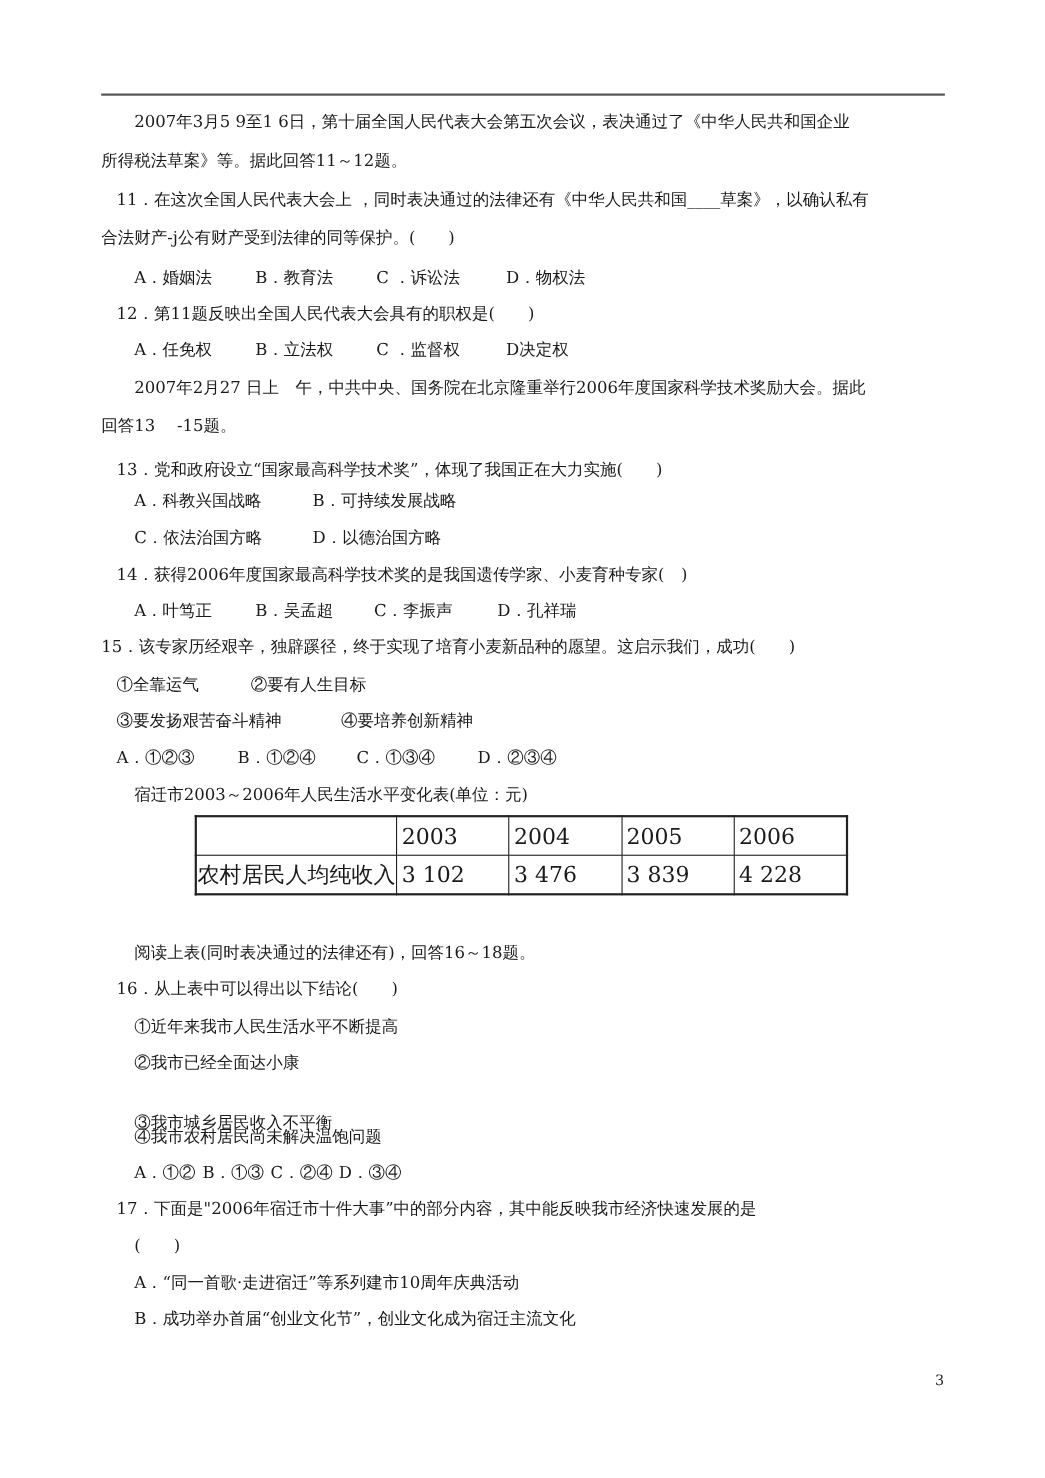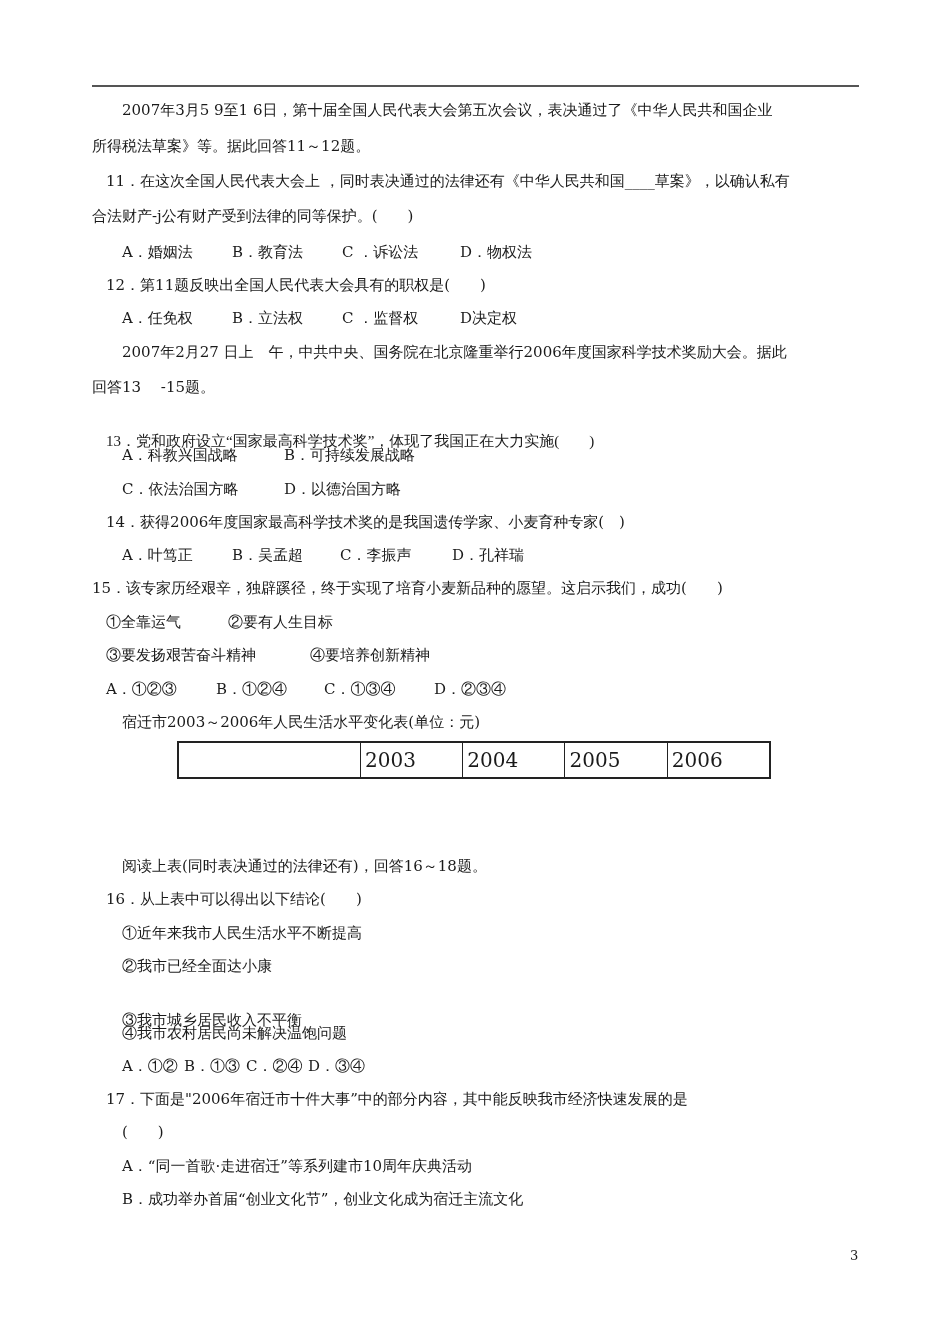--- a/index.html
+++ b/index.html
@@ -30,21 +30,21 @@
 </div>
 
 <div class="line" style="left:106px;top:275px;">12．第11题反映出全国人民代表大会具有的职权是(　　)</div>
 <div class="line opts" style="left:122px;top:308px;">
   <span style="width:110px">A．任免权</span><span style="width:110px">B．立法权</span><span style="width:118px">C ．监督权</span><span>D决定权</span>
 </div>
 
 <div class="line" style="left:122px;top:342px;">2007年2月27 日上　午，中共中央、国务院在北京隆重举行2006年度国家科学技术奖励大会。据此</div>
 <div class="line" style="left:92px;top:377px;">回答13　 -15题。</div>
 
-<div class="line" style="left:106px;top:431px;font-family:Liberation Serif, serif;">13．党和政府设立“国家最高科学技术奖”，体现了我国正在大力实施(　　)</div>
+<div class="line" style="left:106px;top:417px;">13．党和政府设立“国家最高科学技术奖”，体现了我国正在大力实施(　　)</div>
 <div class="line opts" style="left:122px;top:445px;">
   <span style="width:162px">A．科教兴国战略</span><span>B．可持续发展战略</span>
 </div>
 <div class="line opts" style="left:122px;top:479px;">
   <span style="width:162px">C．依法治国方略</span><span>D．以德治国方略</span>
 </div>
 
 <div class="line" style="left:106px;top:512px;">14．获得2006年度国家最高科学技术奖的是我国遗传学家、小麦育种专家(　)</div>
 <div class="line opts" style="left:122px;top:545px;">
   <span style="width:110px">A．叶笃正</span><span style="width:108px">B．吴孟超</span><span style="width:112px">C．李振声</span><span>D．孔祥瑞</span>
@@ -65,20 +65,27 @@
 
 <table class="data">
   <tbody>
       <tr>
     <td class="rowhead"></td>
     <td class="val">2003</td>
     <td class="val">2004</td>
     <td class="val">2005</td>
     <td class="val">2006</td>
   </tr>
+  <tr>
+    <td class="rowhead">农村居民人均纯收入</td>
+    <td class="val">3 102</td>
+    <td class="val">3 476</td>
+    <td class="val">3 839</td>
+    <td class="val">4 228</td>
+  </tr>
 </tbody>
   </table>
 
 <div class="line" style="left:122px;top:856px;">阅读上表(同时表决通过的法律还有)，回答16～18题。</div>
 
 <div class="line" style="left:106px;top:889px;">16．从上表中可以得出以下结论(　　)</div>
 <div class="line" style="left:122px;top:923px;">①近年来我市人民生活水平不断提高</div>
 <div class="line" style="left:122px;top:956px;">②我市已经全面达小康</div>
 <div class="line" style="left:122px;top:989px;margin-top:21px;">③我市城乡居民收入不平衡</div>
 <div class="line" style="left:122px;top:1023px;">④我市农村居民尚未解决温饱问题</div>

